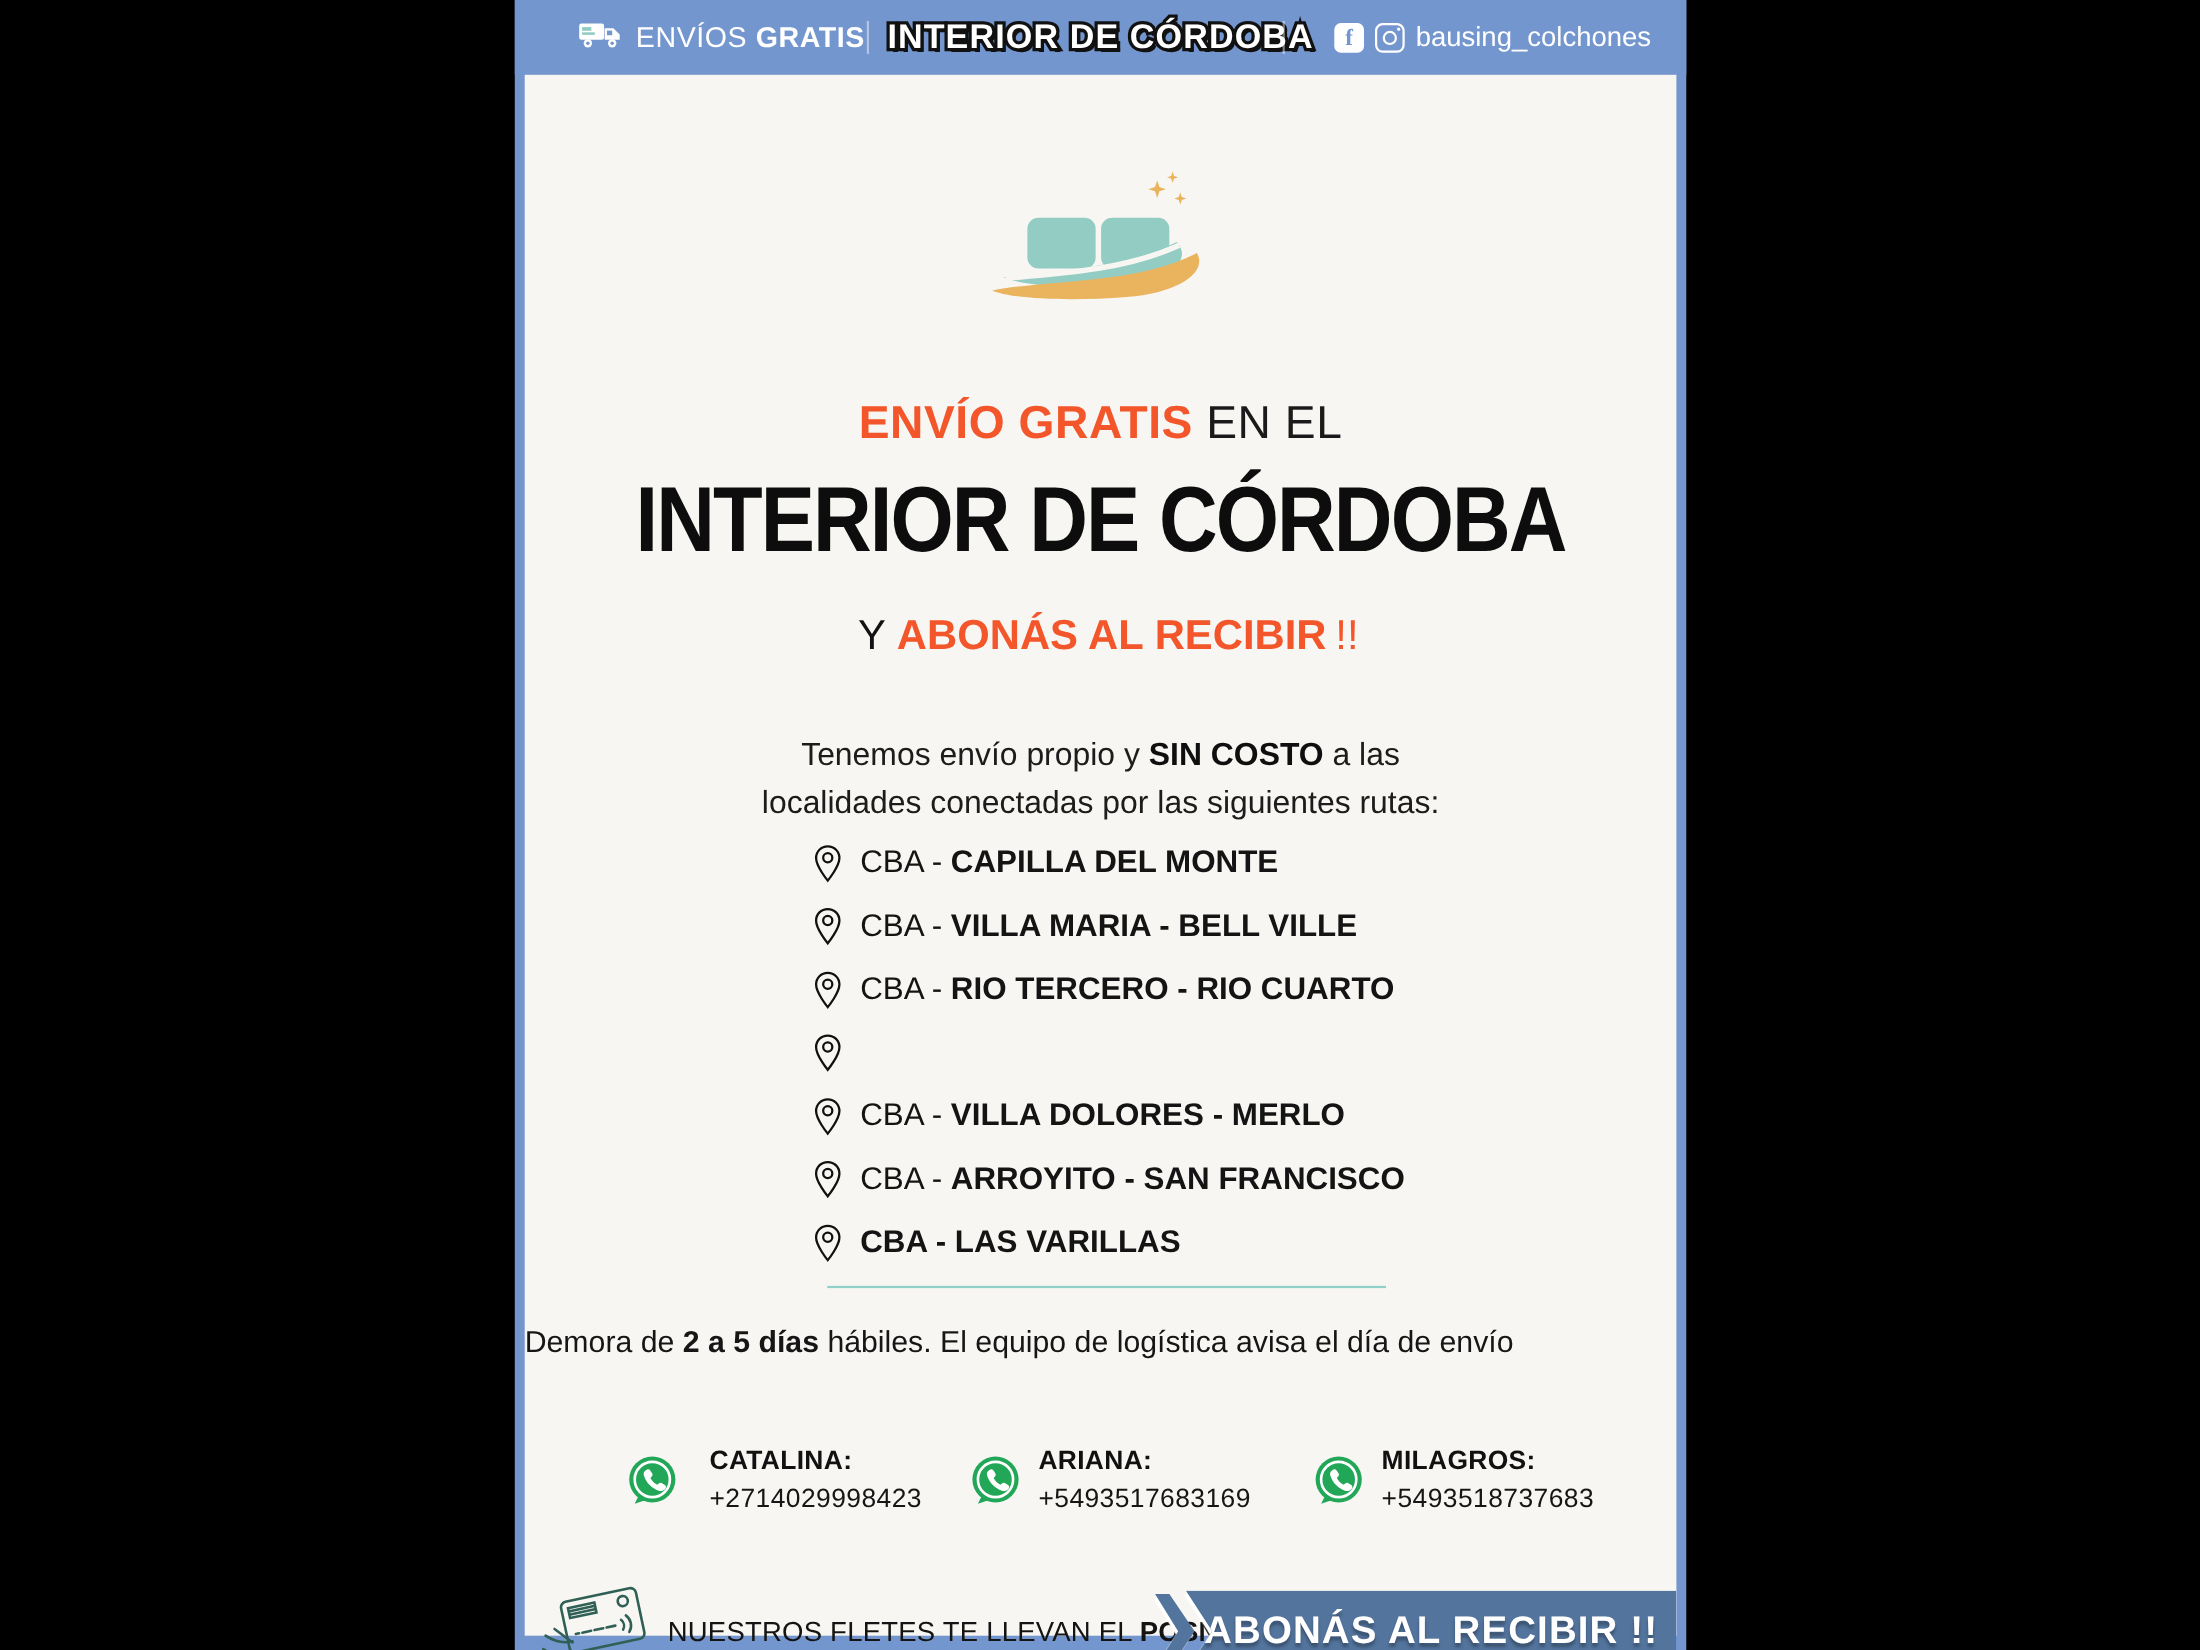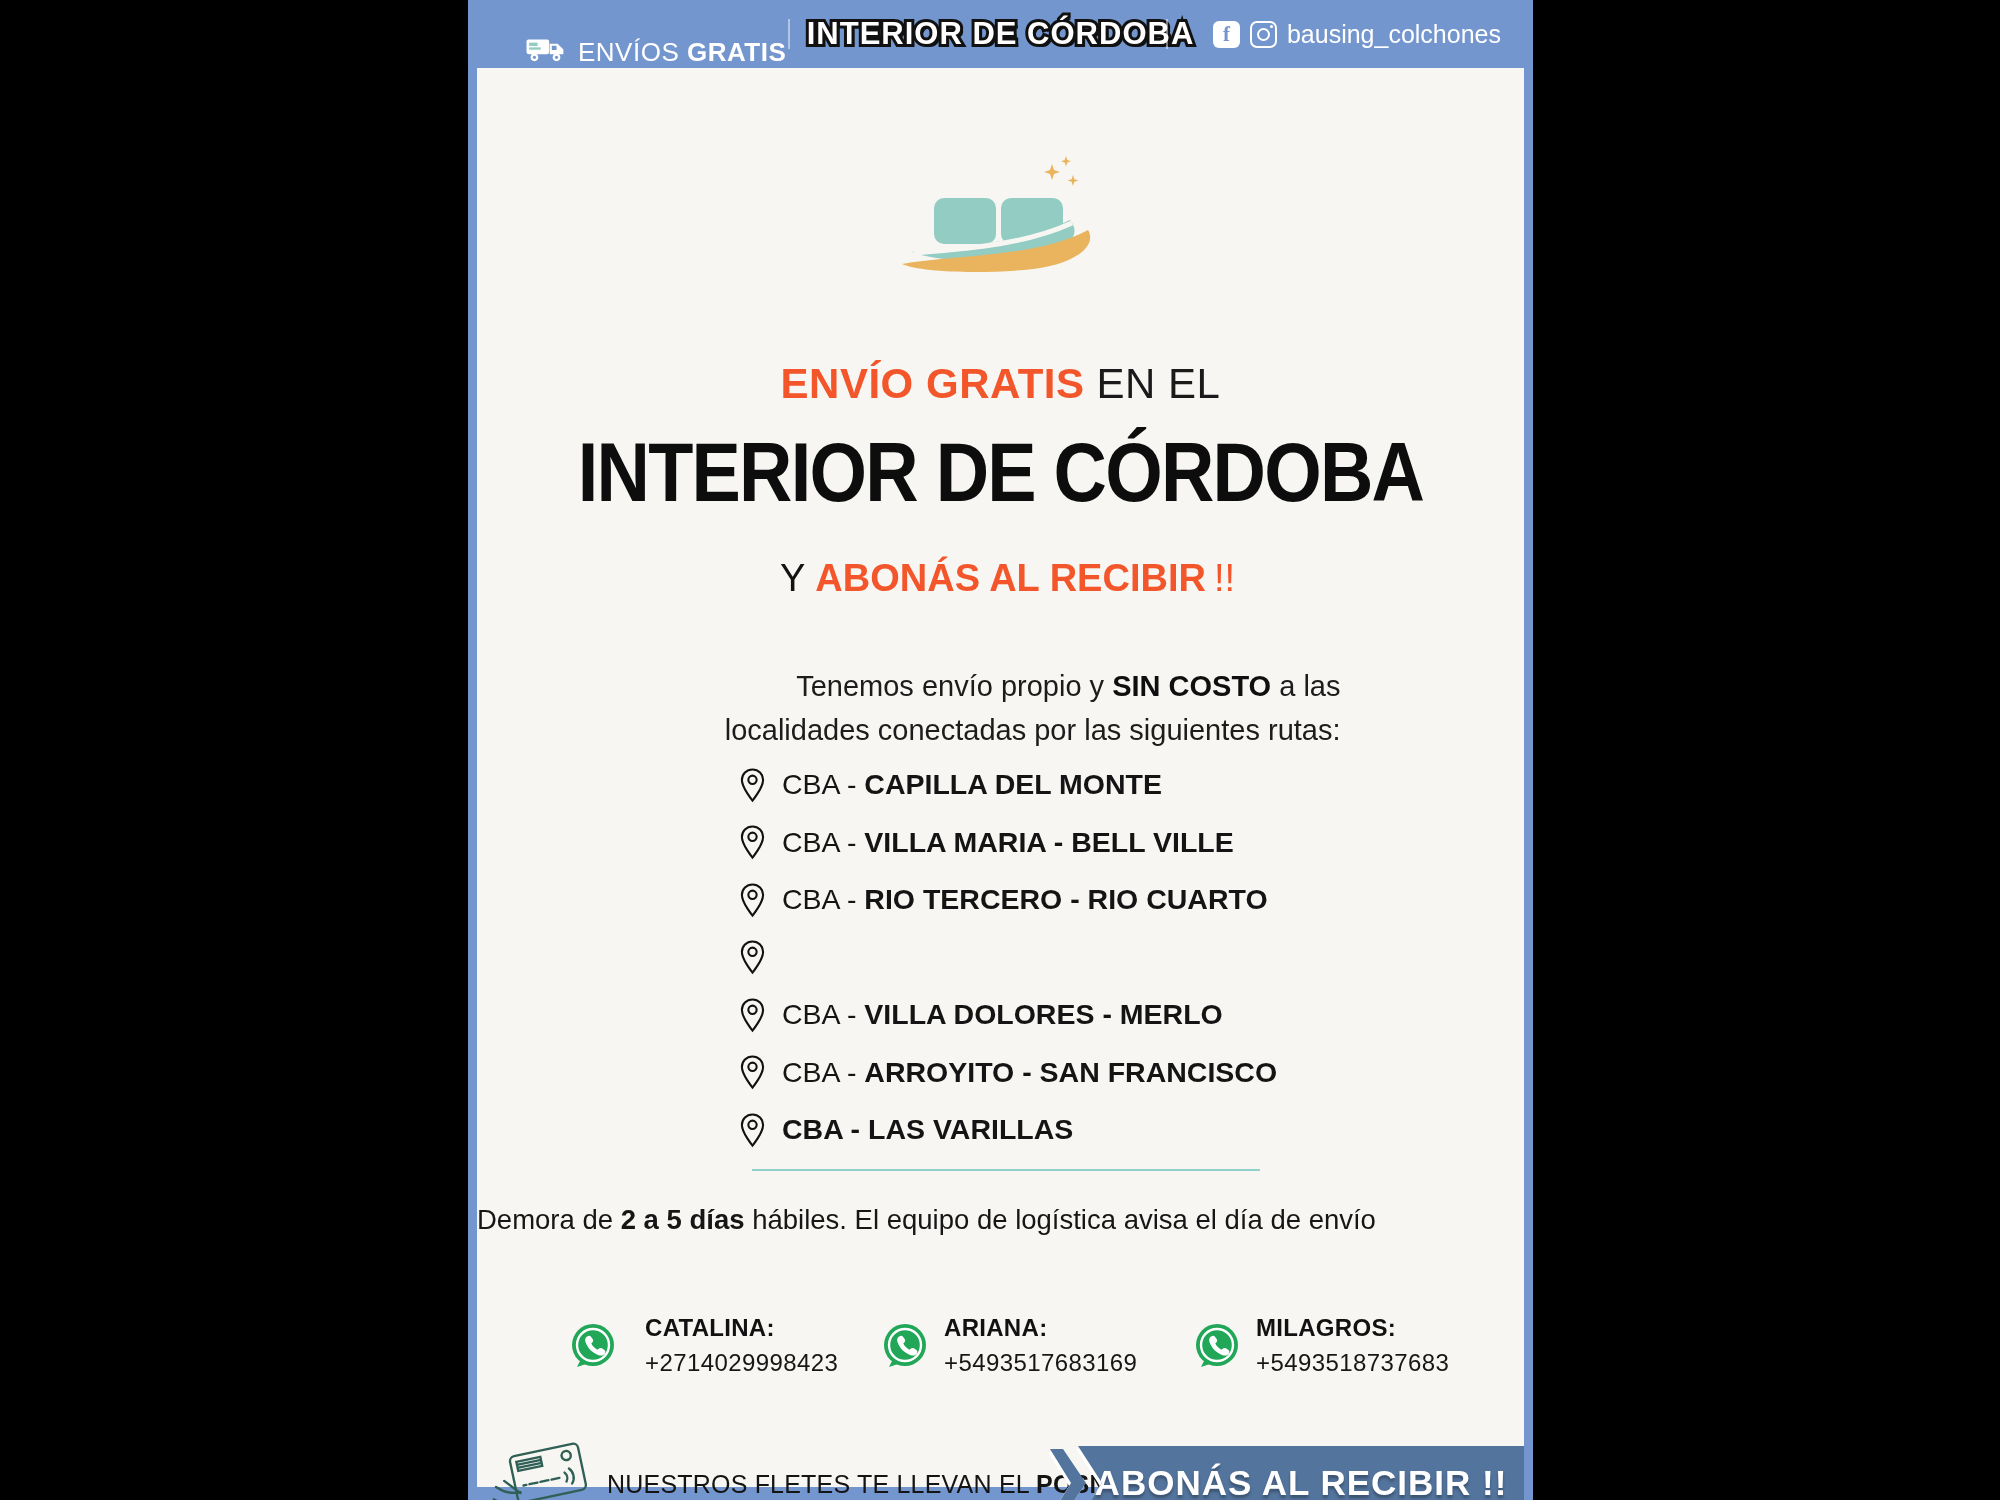--- a/index.html
+++ b/index.html
@@ -3,21 +3,21 @@
 <meta charset="utf-8">
 <style>
   html,body{margin:0;padding:0;}
   body{width:2000px;height:1500px;background:#000;position:relative;overflow:hidden;
        font-family:"Liberation Sans", sans-serif;}
   .flyer{position:absolute;left:468px;top:0;width:1065px;height:1500px;background:#7496ce;}
   .content{position:absolute;left:9px;right:9px;top:68px;bottom:13px;background:#f7f6f2;}
 
   
   .topbar{position:absolute;left:0;top:0;right:0;height:68px;background:#7496ce;color:#fff;}
-  .topbar-left{position:absolute;left:58px;top:0;height:68px;display:flex;align-items:flex-end;gap:12px;}
+  .topbar-left{position:absolute;left:58px;top:0;height:68px;display:flex;align-items:center;gap:12px;}
   .ship-label{font-size:26px;letter-spacing:.5px;}
   .ship-label .bold{font-weight:bold;}
   .pipe{position:absolute;top:19px;width:2px;height:30px;background:rgba(255,255,255,.45);}
   .pipe1{left:320px;} .pipe2{left:698px;}
   .topbar-title{position:absolute;left:50%;top:50%;transform:translate(-50%,-50%);
       font-size:31px;font-weight:bold;letter-spacing:1px;color:#fff;
       -webkit-text-stroke:6px #111;paint-order:stroke fill;text-shadow:3px 3px 0 #111;white-space:nowrap;}
   .topbar-right{position:absolute;right:32px;top:0;height:68px;display:flex;align-items:center;gap:10px;}
   .fb-icon{width:27px;height:27px;background:#fff;border-radius:6px;display:flex;align-items:center;justify-content:center;
       color:#7496ce;font-weight:bold;font-size:21px;font-family:"Liberation Serif",serif;}
@@ -35,21 +35,21 @@
   .hero-line1 .hl{color:#f2562a;font-weight:bold;}
   .hero-line1 .rest{margin-left:12px;color:#1a1a1a;}
   .hero-line2{margin-top:16px;font-size:84px;font-weight:bold;letter-spacing:-2px;
       transform:scaleX(.88);transform-origin:center;white-space:nowrap;color:#0d0d0d;}
   .hero-line3{margin-top:36px;font-size:38px;font-weight:500;padding-left:14px;}
   .hero-line3 .hl{color:#f2562a;font-weight:bold;margin-left:10px;}
   .hero-line3 .suffix{color:#f2562a;margin-left:8px;}
 
   
   .intro{position:absolute;left:50%;top:596px;transform:translateX(-50%);width:680px;
-      text-align:right;font-size:29px;line-height:1.52;color:#1c1c1c;font-weight:500;}
+      text-align:center;font-size:29px;line-height:1.52;color:#1c1c1c;font-weight:500;}
   .intro .bold{font-weight:bold;color:#0f0f0f;}
 
   
   .routes{position:absolute;left:262px;top:688px;}
   .route-row{height:57.5px;display:flex;align-items:center;gap:16px;}
   .route-text{font-size:28.5px;color:#141414;white-space:nowrap;}
   .route-text .dest{font-weight:bold;}
   .route-row.allbold .route-text{font-weight:bold;}
   .pin{flex:0 0 auto;}
 

